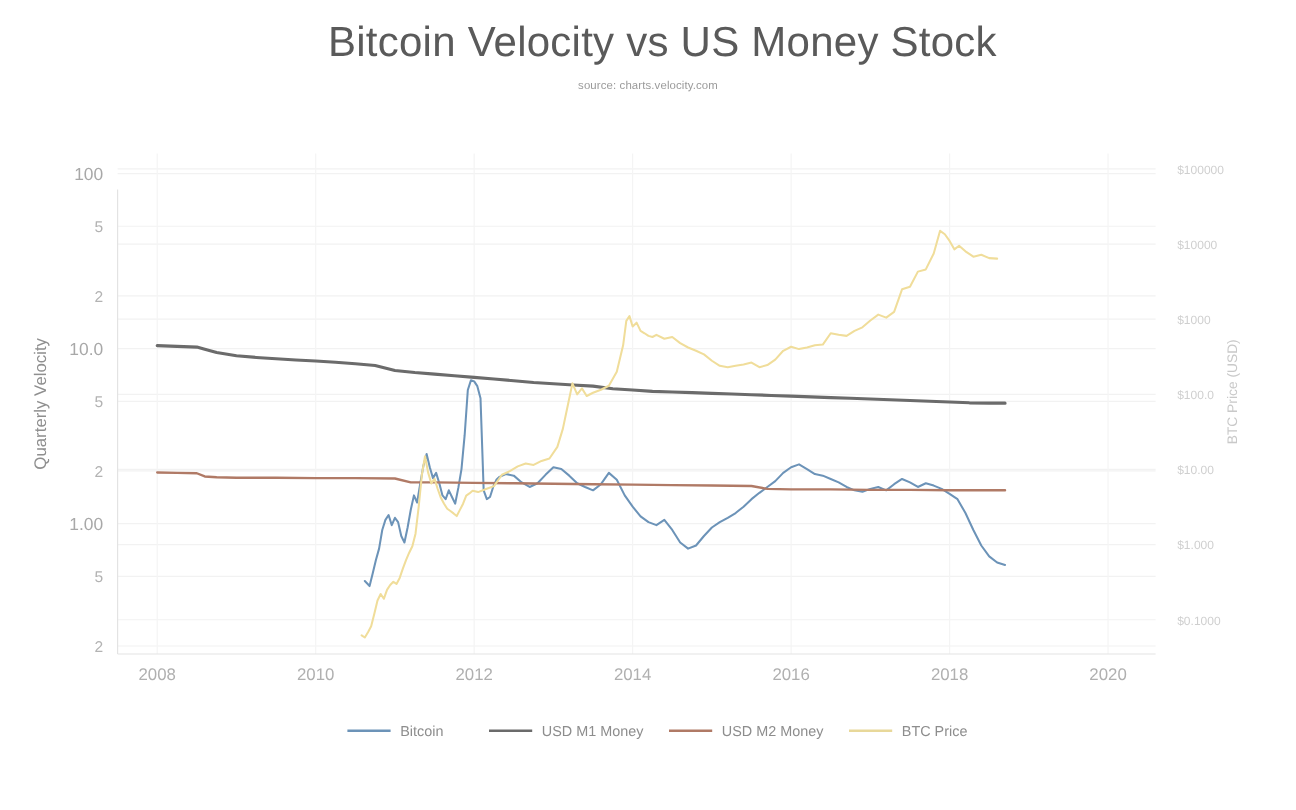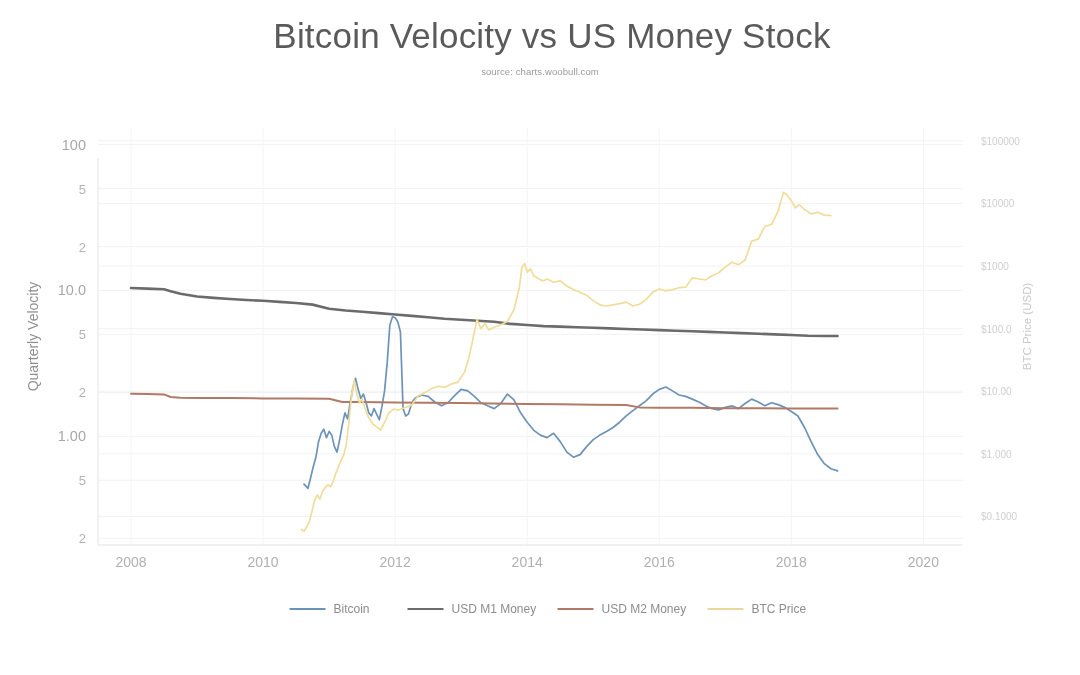--- a/index.html
+++ b/index.html
@@ -112,21 +112,21 @@
     stroke-linejoin: round;
     stroke-linecap: round;
   }
 </style>
 </head>
 <body>
 
 <div id="chart-root">
 
   <div class="chart-title">Bitcoin Velocity vs US Money Stock</div>
-  <div class="chart-subtitle">source: charts.woobull.com</div>
+  <div class="chart-subtitle">source: charts.velocity.com</div>
 
   <svg class="plot" viewBox="0 0 1080 675">
     <g id="grid-h">
         <line x1="98" y1="144.62114333954582" x2="963" y2="144.62114333954582" class="gridline"></line>
         <line x1="98" y1="188.53298730531003" x2="963" y2="188.53298730531003" class="gridline"></line>
         <line x1="98" y1="246.58128754196366" x2="963" y2="246.58128754196366" class="gridline"></line>
         <line x1="98" y1="290.49313150772775" x2="963" y2="290.49313150772775" class="gridline"></line>
         <line x1="98" y1="334.4049754734919" x2="963" y2="334.4049754734919" class="gridline"></line>
         <line x1="98" y1="392.4532757101456" x2="963" y2="392.4532757101456" class="gridline"></line>
         <line x1="98" y1="436.3651196759097" x2="963" y2="436.3651196759097" class="gridline"></line>

